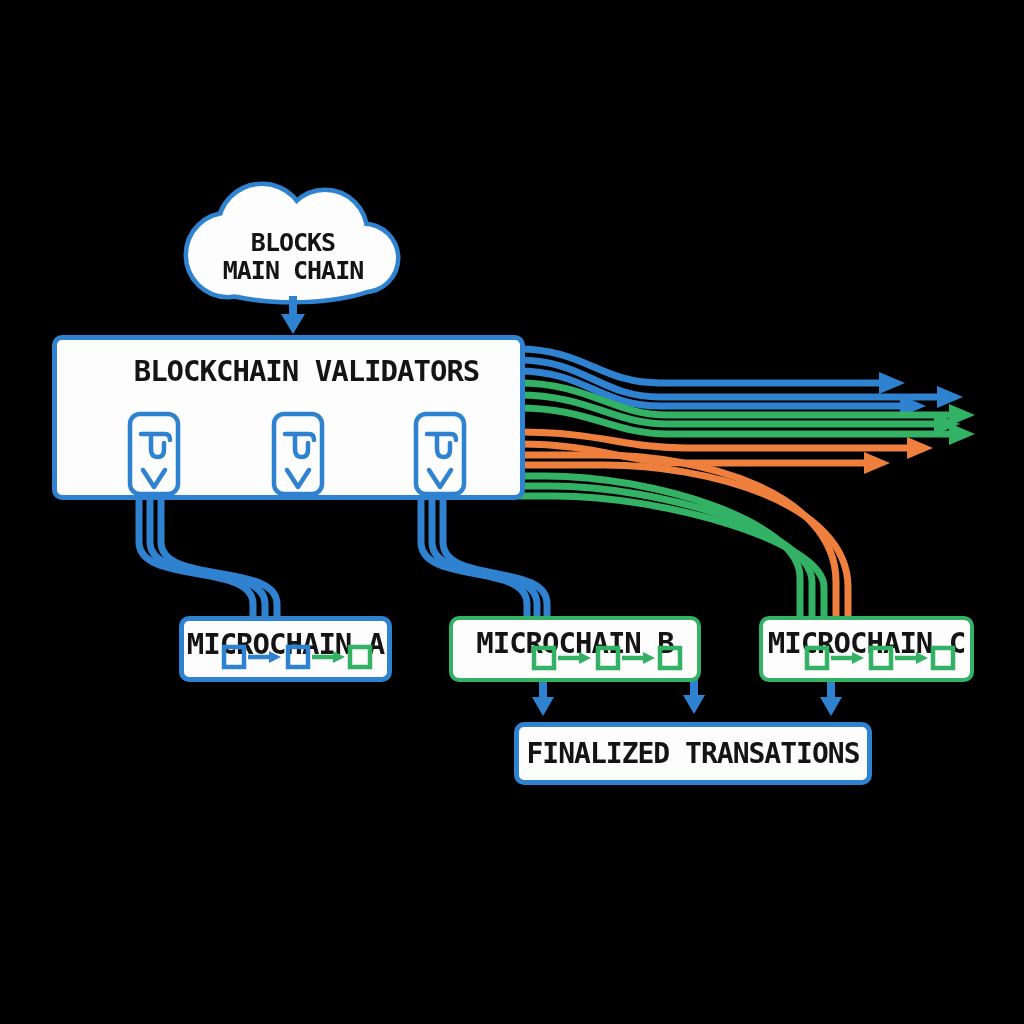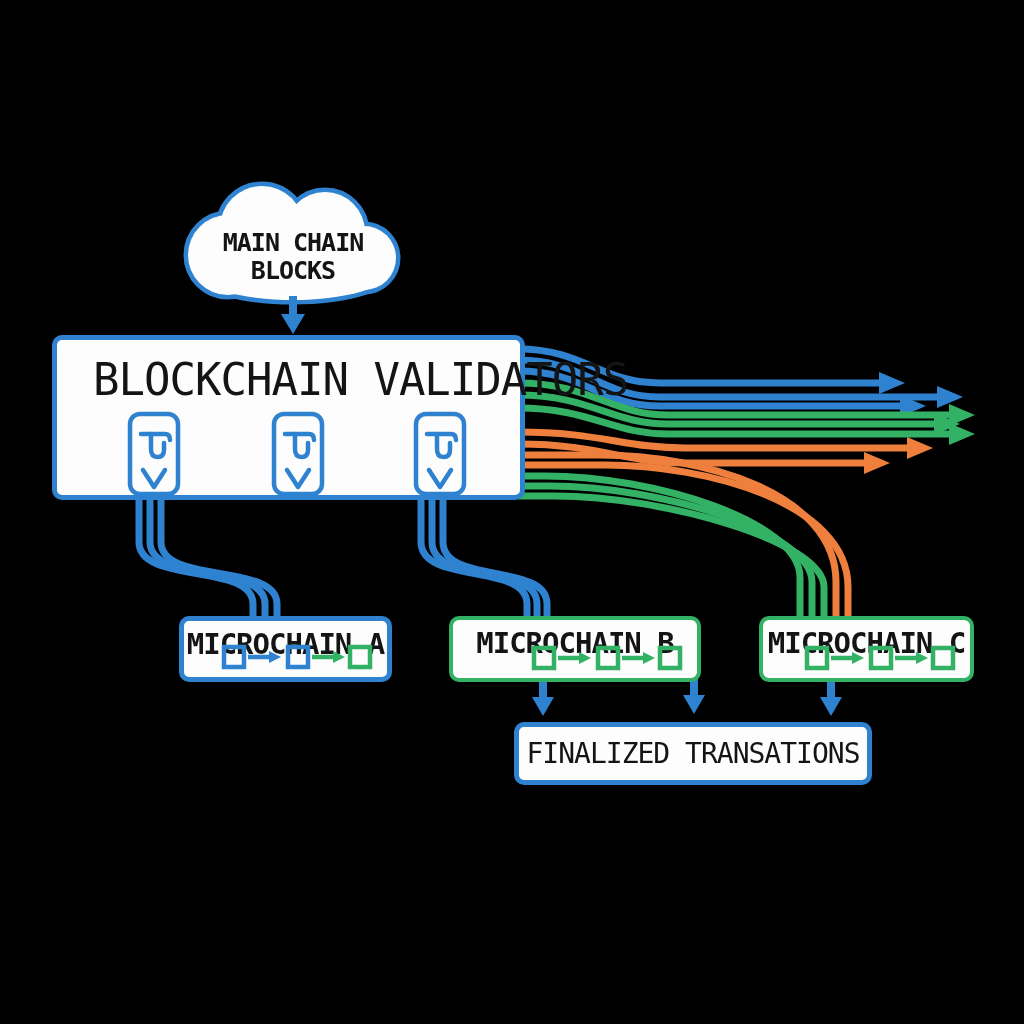--- a/index.html
+++ b/index.html
@@ -14,40 +14,40 @@
   .ln{fill:none;stroke-width:7;}
   .ln-thick{fill:none;stroke-width:8;}
   .b{stroke:var(--blue);} .g{stroke:var(--green);} .o{stroke:var(--orange);}
   .fb{fill:var(--blue);stroke:none;} .fg{fill:var(--green);stroke:none;} .fo{fill:var(--orange);stroke:none;}
   
   .box{position:absolute;background:var(--box_fill);border-radius:10px;box-sizing:border-box;z-index:2;}
   .border-blue{border:5px solid var(--blue);}
   .border-green{border:4px solid var(--green);}
   .validators{left:52px;top:335px;width:473px;height:165px;}
   .validators-title{
-    text-align:center;margin-top:14px;font-size:44px;font-weight:normal;color:var(--text);
+    text-align:center;margin-top:14px;font-size:29px;font-weight:bold;color:var(--text);
     letter-spacing:-1px;white-space:nowrap;padding-left:36px;
   }
   .icon-row{position:absolute;left:0;top:70px;width:100%;height:90px;}
   .v-icon{position:absolute;top:0;}
   .mc{height:66px;top:616px;}
   .mc-a{left:179px;width:213px;}
   .mc-b{left:449px;width:252px;}
   .mc-c{left:723px;width:215px;margin-left:36px;}
   .mc-label{
     text-align:center;margin-top:6px;font-size:29px;font-weight:bold;color:var(--text);
     letter-spacing:-1px;white-space:nowrap;
   }
   .chain{position:absolute;right:14px;bottom:7px;}
   .finalized{
     left:514px;top:722px;width:358px;height:63px;
     display:flex;align-items:center;justify-content:center;
   }
   .finalized-label{
-    font-size:28px;font-weight:normal;color:var(--text);letter-spacing:-1px;white-space:nowrap;
+    font-size:28px;font-weight:bold;color:var(--text);letter-spacing:-1px;white-space:nowrap;
   }
   .cloud-text{
     position:absolute;left:190px;top:229px;width:206px;z-index:2;
     text-align:center;font-size:25px;font-weight:bold;color:var(--text);
     line-height:28px;letter-spacing:-1px;
   }
 </style>
 </head>
 <body>
 
@@ -130,22 +130,22 @@
       <path class="ln-thick b" d="M672 661 H694 V698"></path>
       <polygon class="fb" points="694,714 683,695 705,695"></polygon>
     </g>
     <g>
       <path class="ln-thick b" d="M831 680 V700"></path>
       <polygon class="fb" points="831,716 820,697 842,697"></polygon>
     </g>
   </svg>
 
   <div class="cloud-text">
+    <div>BLOCKS</div>
     <div>MAIN CHAIN</div>
-    <div>BLOCKS</div>
   </div>
 
   <div class="box border-blue validators">
     <div class="validators-title">BLOCKCHAIN VALIDATORS</div>
     <div class="icon-row">
       <svg class="v-icon" style="left:69px" width="56" height="88" viewBox="0 0 56 88">
         <g fill="none" stroke-width="4.5" stroke-linecap="round" stroke-linejoin="round" class="b">
           <rect x="4" y="4" width="48" height="80" rx="10"></rect>
           <path d="M15 24 H39 Q44 24 44 30"></path>
           <path d="M25 24 V39 Q25 47 31.5 47 Q38 47 38 40 V33"></path>

